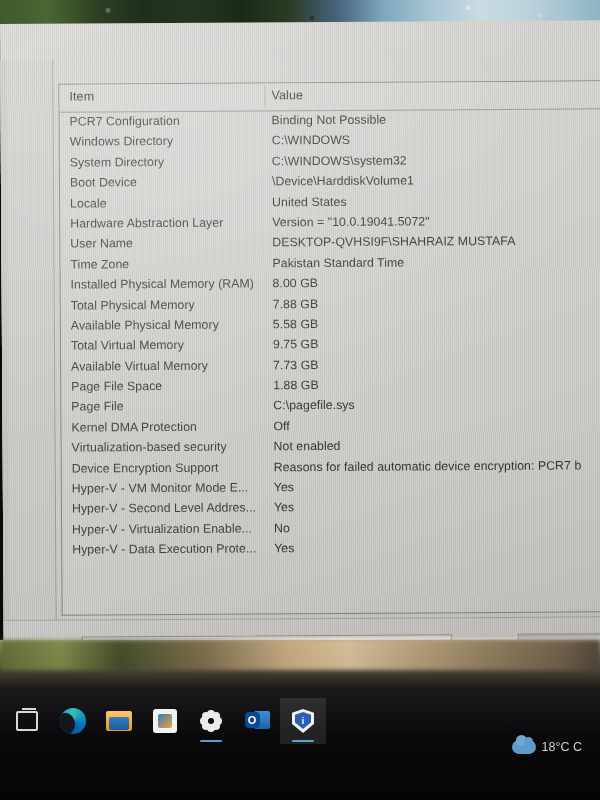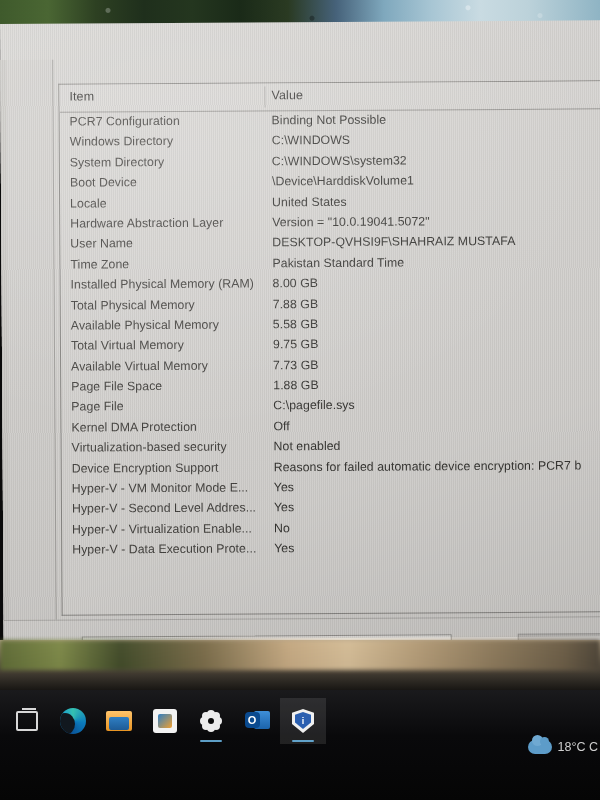--- a/index.html
+++ b/index.html
@@ -245,21 +245,21 @@
   .ic-sysinfo .inner{
     position:absolute;left:3px;top:3px;width:16px;height:17px;
     background:#2b5fb0;
     clip-path:polygon(50% 0,100% 16%,100% 62%,50% 100%,0 62%,0 16%);
     display:flex;align-items:center;justify-content:center;
     color:#fff;font-size:9px;font-weight:bold;font-family:"Liberation Sans",sans-serif;
   }
 
   
   #weather{
-    position:absolute;right:0px;top:44px;height:26px;
+    position:absolute;right:16px;top:44px;height:26px;
     display:flex;align-items:center;gap:6px;
     padding-right:2px;
     overflow:hidden;
   }
   #weather-icon{
     width:24px;height:14px;border-radius:7px;position:relative;
     background:#5d9cc9;
   }
   #weather-icon:before{
     content:"";position:absolute;left:4px;top:-5px;width:11px;height:11px;

